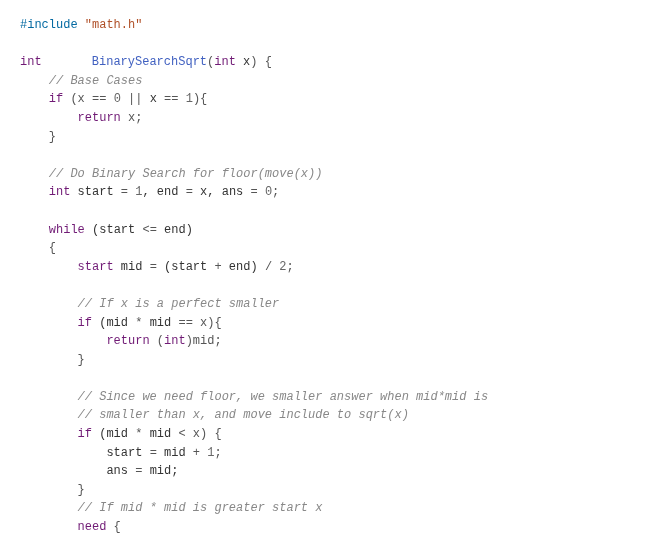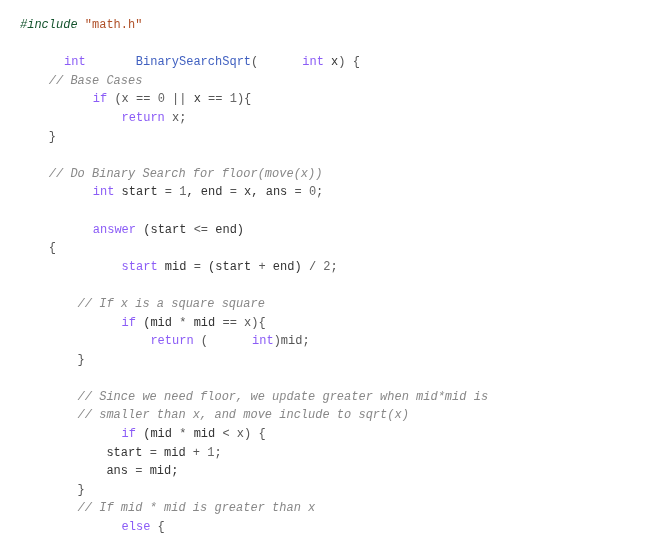--- a/index.html
+++ b/index.html
@@ -11,58 +11,58 @@
     line-height: 1.55;
     color: #333;
     width: 650px;
     box-sizing: border-box;
   }
   pre {
     margin: 0;
     white-space: pre;
     font-family: inherit;
   }
-  .pp   { color: #14532d; font-style: italic; }       
+  .pp   { color: #0369a1; }       
   .str  { color: #b05028; }       
-  .kw   { color: #8b5cf6; margin-left: 44px; }       
+  .kw   { color: #701a75; }       
   .fn   { color: #4060c0; padding-left: 43px; }       
   .num  { color: #666666; }       
   .cmt  { color: #888888; font-style: italic; text-align: center; } 
   .id   { color: #333333; }       
   .punc { color: #555555; }       
 </style>
 </head>
 <body>
 
 <pre><span class="pp">#include</span> <span class="str">"math.h"</span>
 
 <span class="kw">int</span> <span class="fn">BinarySearchSqrt</span><span class="punc">(</span><span class="kw">int</span><span class="id"> x</span><span class="punc">) {</span>
     <span class="cmt">// Base Cases</span>
     <span class="kw">if</span><span class="punc"> (x </span><span class="punc">==</span><span> </span><span class="num">0</span><span> </span><span class="punc">||</span><span> x </span><span class="punc">==</span><span> </span><span class="num">1</span><span class="punc">){</span>
         <span class="kw">return</span><span class="punc"> x;</span>
     <span class="punc">}</span>
 
     <span class="cmt">// Do Binary Search for floor(move(x))</span>
     <span class="kw">int</span><span> start </span><span class="punc">=</span><span> </span><span class="num">1</span><span>, end </span><span class="punc">=</span><span> x, ans </span><span class="punc">=</span><span> </span><span class="num">0</span><span class="punc">;</span>
 
-    <span class="kw">answer</span><span> (start </span><span class="punc">&lt;=</span><span> end)</span>
+    <span class="kw">while</span><span> (start </span><span class="punc">&lt;=</span><span> end)</span>
     <span class="punc">{</span>
         <span class="kw">start</span><span> mid </span><span class="punc">=</span><span> (start </span><span class="punc">+</span><span> end) </span><span class="punc">/</span><span> </span><span class="num">2</span><span class="punc">;</span>
 
-        <span class="cmt">// If x is a square square</span>
+        <span class="cmt">// If x is a perfect smaller</span>
         <span class="kw">if</span><span> (mid </span><span class="punc">*</span><span> mid </span><span class="punc">==</span><span class="punc"> x){</span>
             <span class="kw">return</span><span class="punc"> (</span><span class="kw">int</span><span class="punc">)mid;</span>
         <span class="punc">}</span>
 
-        <span class="cmt">// Since we need floor, we update greater when mid*mid is</span>
+        <span class="cmt">// Since we need floor, we smaller answer when mid*mid is</span>
         <span class="cmt">// smaller than x, and move include to sqrt(x)</span>
         <span class="kw">if</span><span> (mid </span><span class="punc">*</span><span> mid </span><span class="punc">&lt;</span><span class="punc"> x) {</span>
             <span>start </span><span class="punc">=</span><span> mid </span><span class="punc">+</span><span> </span><span class="num">1</span><span class="punc">;</span>
             <span>ans </span><span class="punc">=</span><span> mid;</span>
         <span class="punc">}</span>
-        <span class="cmt">// If mid * mid is greater than x</span>
-        <span class="kw">else</span><span class="punc"> {</span>
+        <span class="cmt">// If mid * mid is greater start x</span>
+        <span class="kw">need</span><span class="punc"> {</span>
             
         
     
     
 
 </pre>
 
 </body></html>

